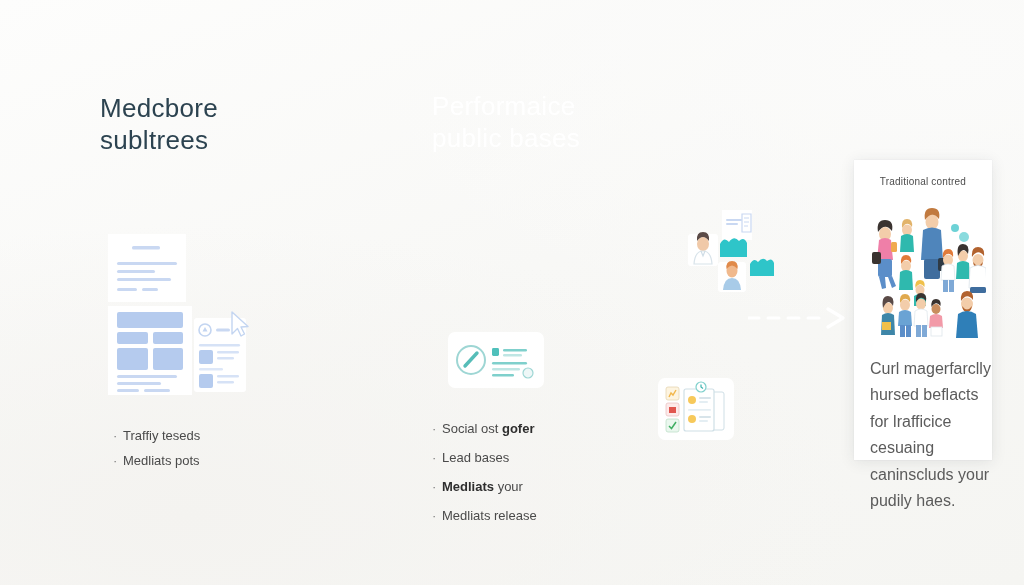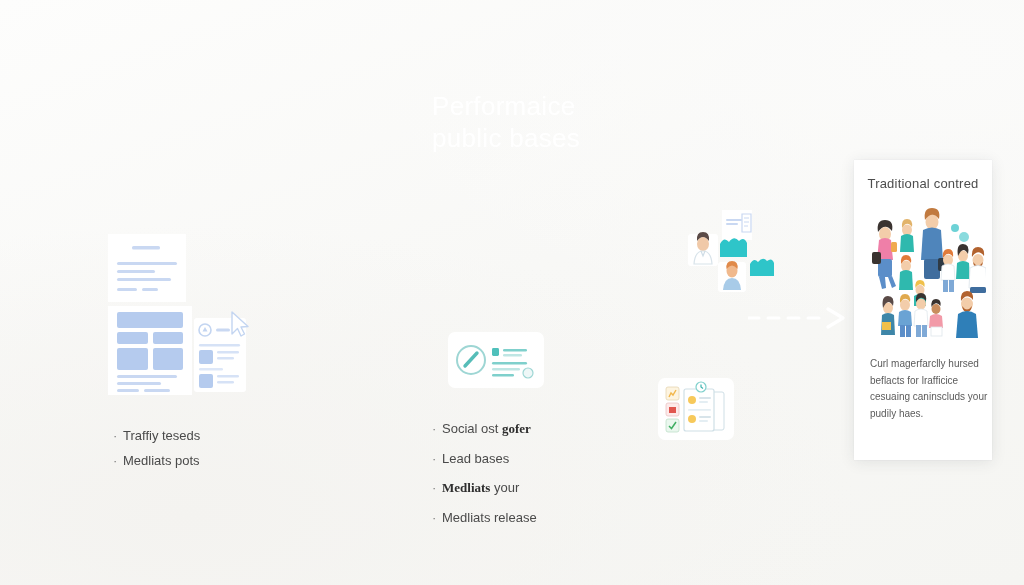--- a/index.html
+++ b/index.html
@@ -61,74 +61,76 @@
     margin-bottom: 10px;
     white-space: nowrap;
   }
   .bullets-mid .bullet-row { margin-bottom: 14px; }
   .bullet-dot {
     width: 10px;
     flex: 0 0 10px;
     color: #7c7c7c;
     font-size: 13px;
   }
-  .bullet-text b { font-weight: 700; color: #2e2e2e; font-family: Liberation Serif, serif; }
+  .bullet-text b { font-weight: 700; color: #2e2e2e; }
 
   
   .card {
     position: absolute;
     left: 854px;
     top: 160px;
     width: 138px;
     height: 300px;
     background: #ffffff;
     box-shadow: 0 2px 14px rgba(40,50,60,0.10), 0 0 1px rgba(40,50,60,0.10);
   }
   .card-title {
     position: absolute;
     top: 16px;
     left: 0;
     right: 0;
     text-align: center;
-    font-size: 13px;
+    font-size: 10px;
     color: #4d4d4d;
     letter-spacing: 0.2px;
   }
   .card-art {
     position: absolute;
     top: 44px;
     left: 6px;
     width: 126px;
     height: 140px;
   }
   .card-body {
     position: absolute;
     left: 16px;
     right: 0;
     top: 196px;
-    font-size: 10px;
+    font-size: 16px;
     line-height: 1.65;
     color: #5b5b5b;
   }
 
   
   .art { position: absolute; }
   .art-docs     { left: 106px; top: 232px; width: 160px; height: 165px; }
   .art-clock    { left: 448px; top: 332px; width: 96px;  height: 56px;  }
   .art-people   { left: 688px; top: 208px; width: 94px;  height: 86px;  }
   .art-reports  { left: 658px; top: 378px; width: 76px;  height: 62px;  }
   .art-arrow    { left: 748px; top: 305px; width: 100px; height: 26px;  }
 
   .art svg { display: block; width: 100%; height: 100%; }
 </style>
 </head>
 <body>
 
 <div class="slide">
 
+  <div class="title title-left">Medcbore
+subltrees</div>
 
   <div class="title title-mid">Performaice
 public bases</div>
 
   <div class="art art-docs">
     <svg viewBox="0 0 160 165">
 
       <rect x="2" y="2" width="78" height="68" fill="#ffffff"></rect>
       <rect x="26" y="14" width="28" height="3.5" rx="1.6" fill="#c9d8f2"></rect>
       <rect x="11" y="30" width="60" height="3" rx="1.5" fill="#c9d8f2"></rect>

